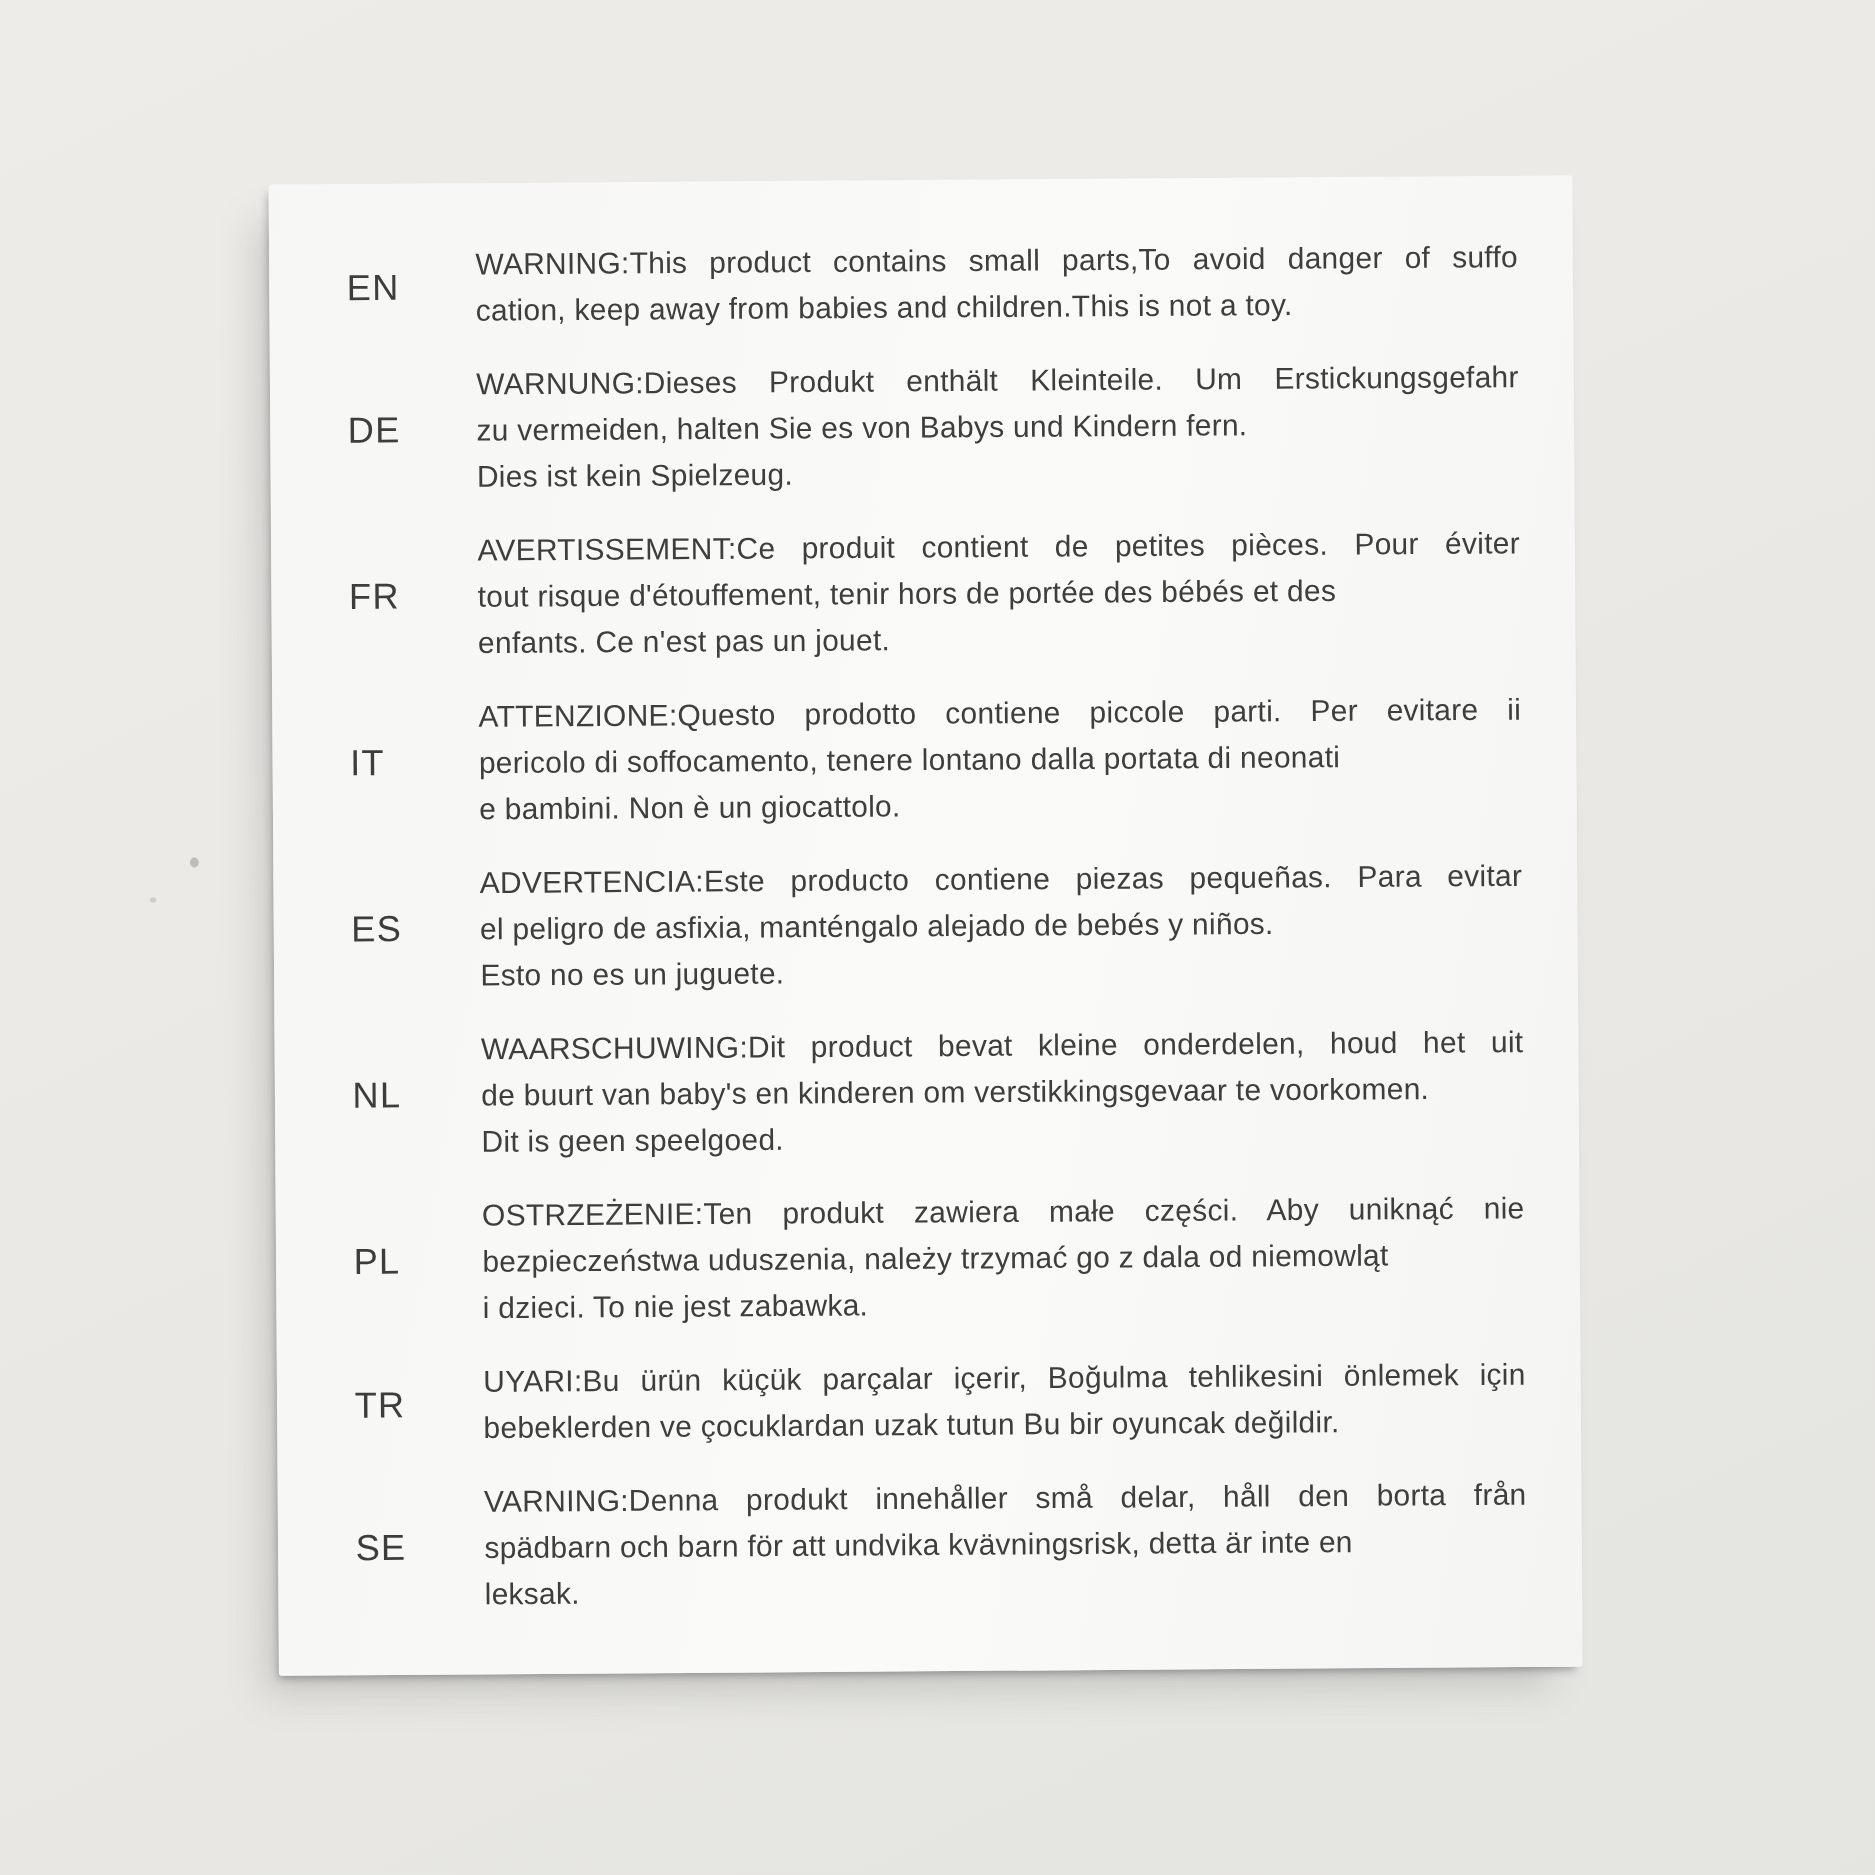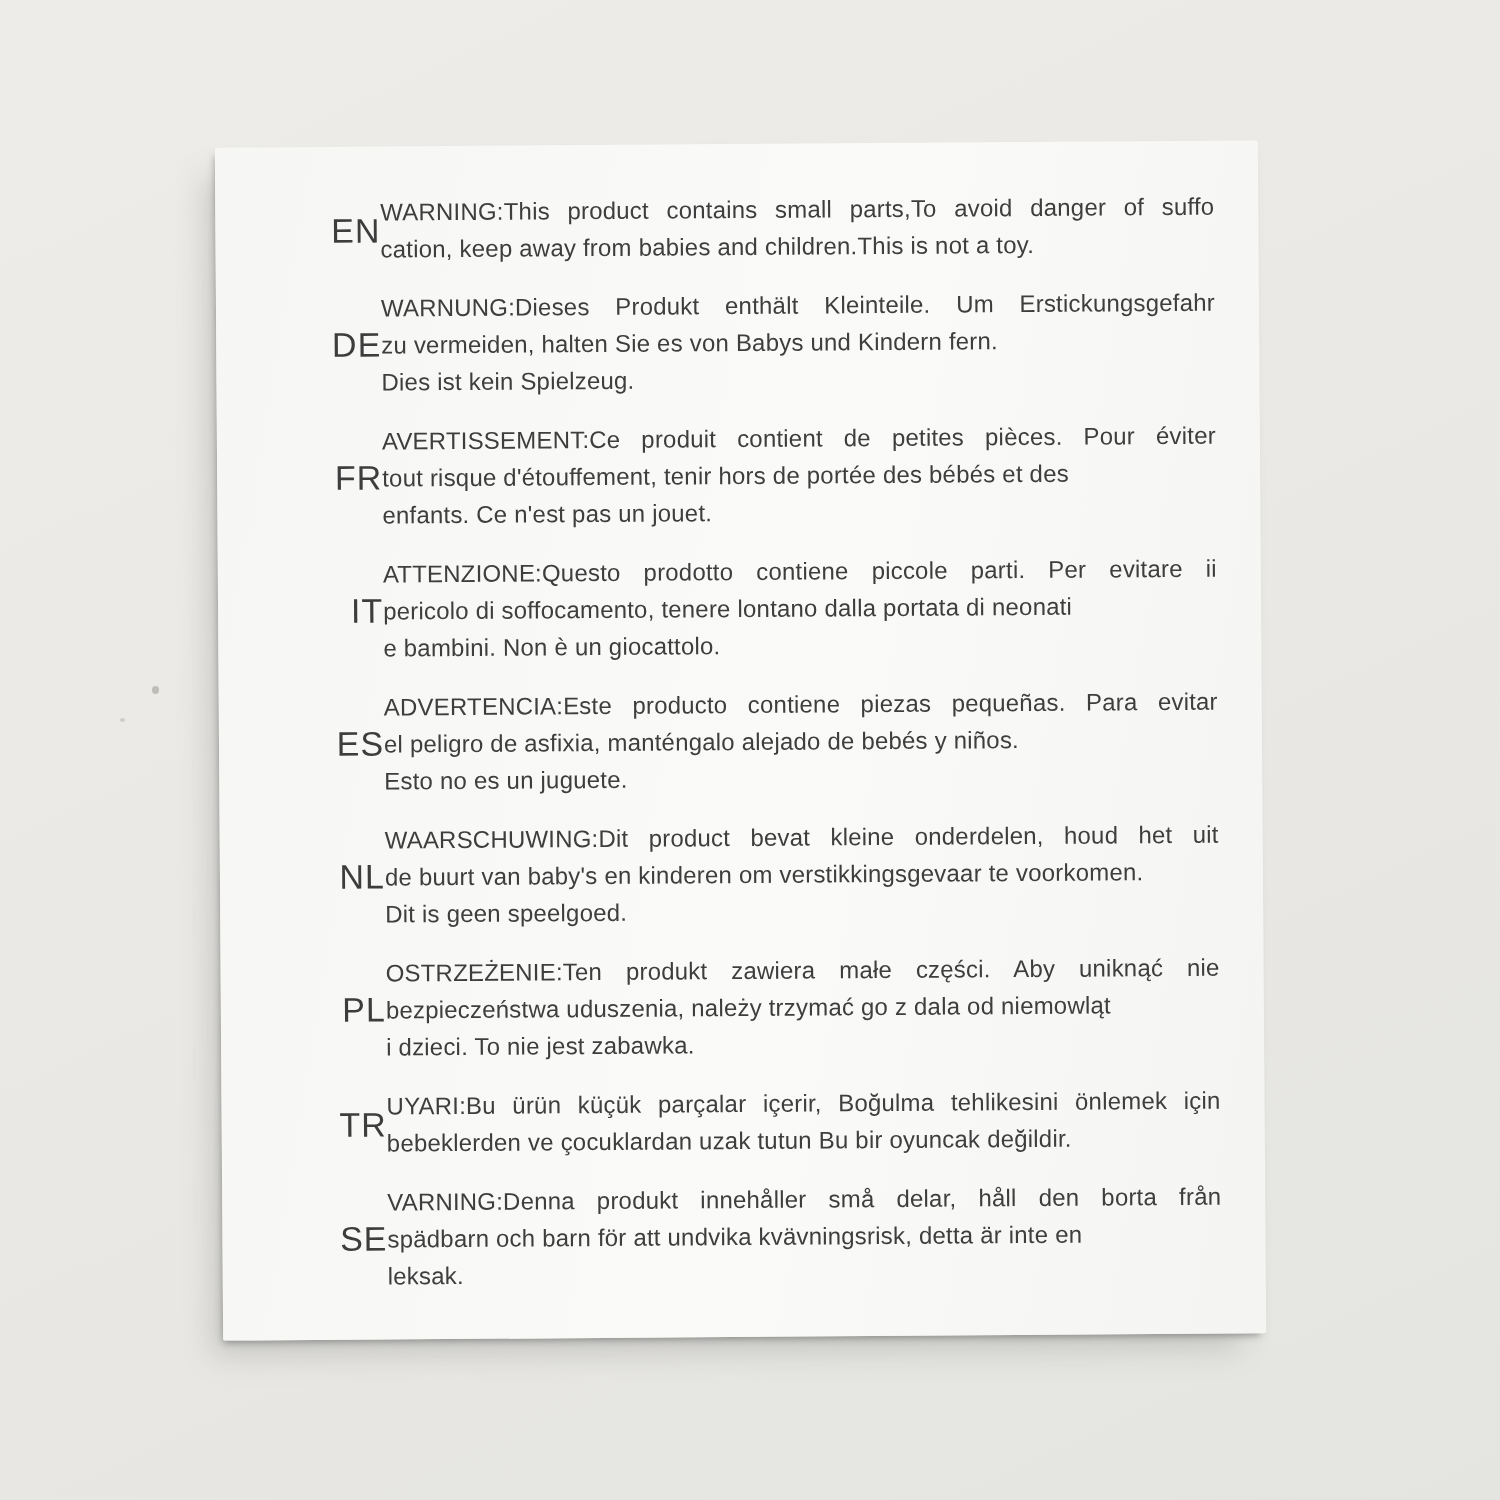--- a/index.html
+++ b/index.html
@@ -35,22 +35,22 @@
       -3px 5px 7px -3px rgba(80, 80, 80, 0.50),
       -18px 22px 30px -8px rgba(110, 110, 110, 0.28);
   }
   .section-row {
     display: flex;
     align-items: center;
     margin-bottom: 22px;
   }
   .code-cell {
     flex: 0 0 103px;
-    text-align: right;
-    font-size: 34px;
+    text-align: left;
+    font-size: 29px;
     letter-spacing: 1px;
     color: #3d3d3d;
   }
   .text-cell {
     width: 835px;
     font-size: 24px;
     line-height: 37px;
     letter-spacing: 0.2px;
     color: #3e3e3e;
   }

